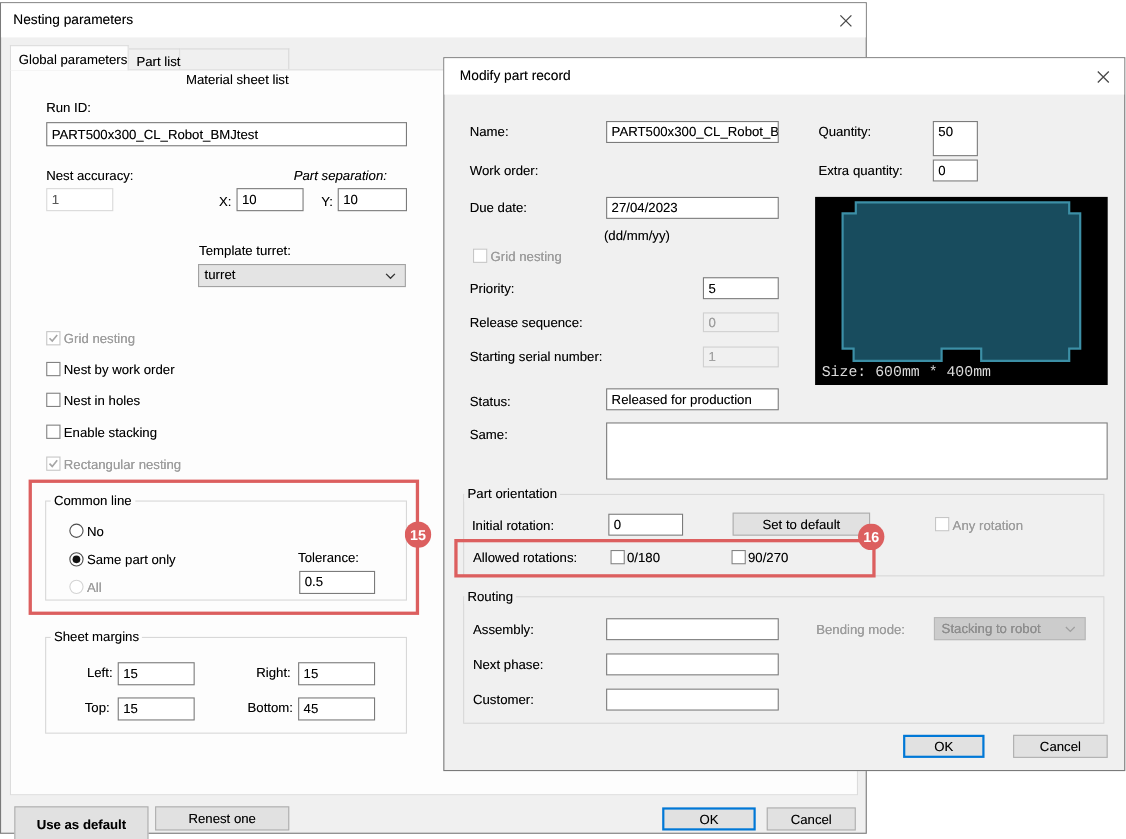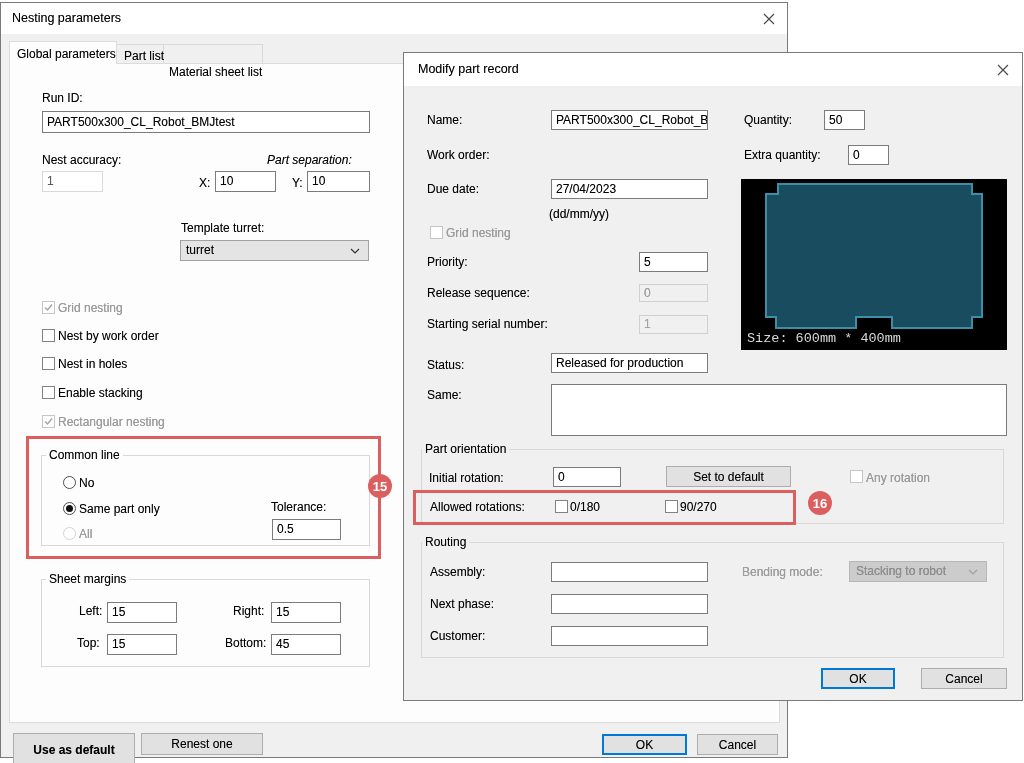--- a/index.html
+++ b/index.html
@@ -116,21 +116,21 @@
 <div class="dlg" style="left:403px; top:52px; width:620px; height:649px;">
   <div class="tbar" style="height:33px;"></div>
   <div class="lbl" style="left:14px; top:9px; font-size:12.5px;">Modify part record</div>
   <svg class="x" style="left:593px; top:11px;" viewBox="0 0 12 12">
     <path d="M1 1 L11 11 M11 1 L1 11" stroke="#4a4a4a" stroke-width="1.2" fill="none"></path>
   </svg>
 
   <div class="lbl" style="left:23px; top:60px;">Name:</div>
   <div class="inp" style="left:147px; top:57px; width:157px; height:20px;">PART500x300_CL_Robot_BMJtest</div>
   <div class="lbl" style="left:340px; top:60px;">Quantity:</div>
-  <div class="inp" style="left:420px; top:57px; width:41px; height:20px;">50</div>
+  <div class="inp" style="left:444px; top:57px; width:41px; height:32px;">50</div>
 
   <div class="lbl" style="left:23px; top:95px;">Work order:</div>
   <div class="lbl" style="left:340px; top:95px;">Extra quantity:</div>
   <div class="inp" style="left:444px; top:92px; width:41px; height:20px;">0</div>
 
   <div class="lbl" style="left:23px; top:129px;">Due date:</div>
   <div class="inp" style="left:147px; top:126px; width:157px; height:20px;">27/04/2023</div>
   <div class="lbl" style="left:145px; top:154px;">(dd/mm/yy)</div>
 
   <div class="abs" style="left:337px; top:126px; width:266px; height:171px; background:#000;">
@@ -165,21 +165,21 @@
   <div class="btn" style="left:262px; top:413px; width:125px; height:21px;">Set to default</div>
   <div class="cb gray" style="left:446px; top:417px;"></div>
   <div class="lbl dis" style="left:462px; top:418px;">Any rotation</div>
 
   <div class="redbox" style="left:9px; top:437px; width:383px; height:35px;"></div>
   <div class="lbl" style="left:26px; top:447px;">Allowed rotations:</div>
   <div class="cb" style="left:151px; top:447px;"></div>
   <div class="lbl" style="left:166px; top:447px;">0/180</div>
   <div class="cb" style="left:261px; top:447px;"></div>
   <div class="lbl" style="left:276px; top:447px;">90/270</div>
-  <div class="badge" style="left:376px; top:438px;margin-left:28px;">16</div>
+  <div class="badge" style="left:376px; top:423px;">16</div>
 
   <div class="grp" style="left:17px; top:489px; width:583px; height:116px;"></div>
   <div class="glab" style="left:18px; top:483px; background:#f0f0f0;">Routing</div>
   <div class="lbl" style="left:26px; top:512px;">Assembly:</div>
   <div class="inp" style="left:147px; top:509px; width:157px; height:20px;"></div>
   <div class="lbl dis" style="left:338px; top:512px;">Bending mode:</div>
   <div class="abs" style="left:445px; top:508px; width:138px; height:21px; background:#cccccc; border:1px solid #b7b7b7; line-height:19px; padding-left:6px; color:#8f8f8f;">Stacking to robot
     <svg class="abs" style="right:8px; top:7px;" width="10" height="6" viewBox="0 0 10 6">
         <path d="M1 1 L5 5 L9 1" stroke="#9f9f9f" stroke-width="1.2" fill="none"></path>
       </svg>

